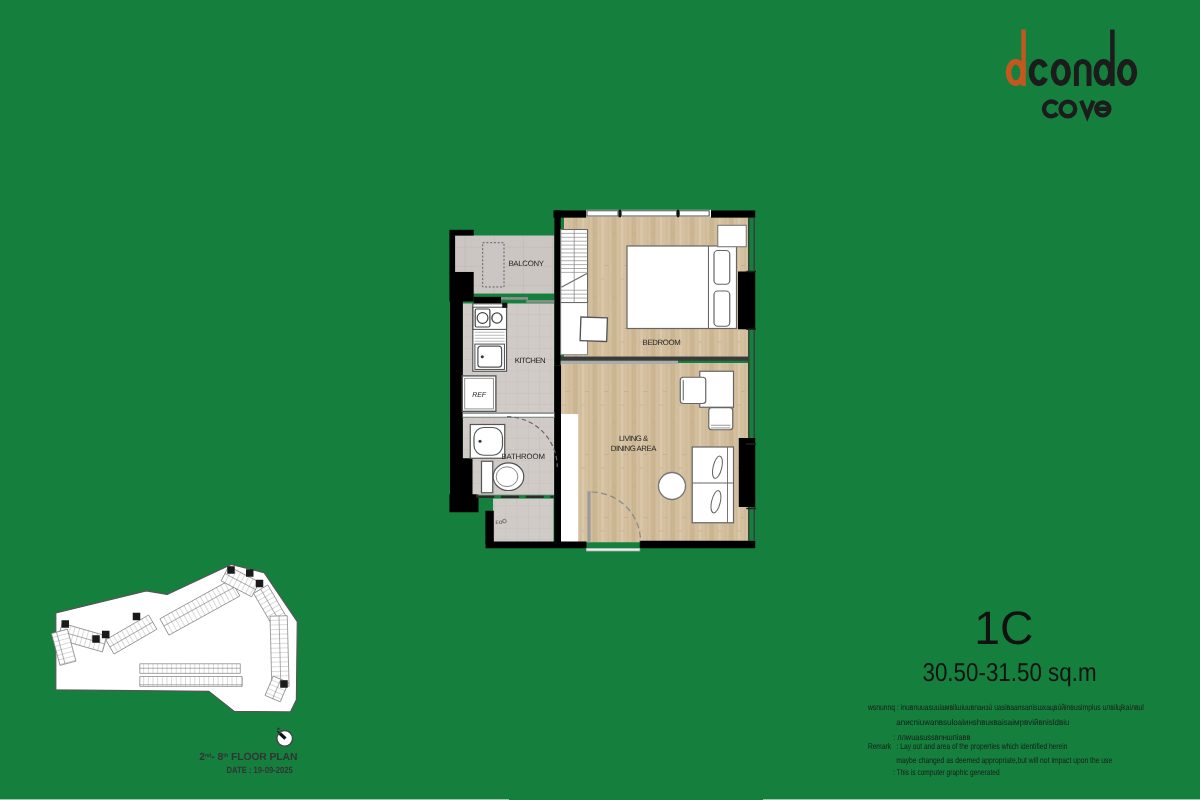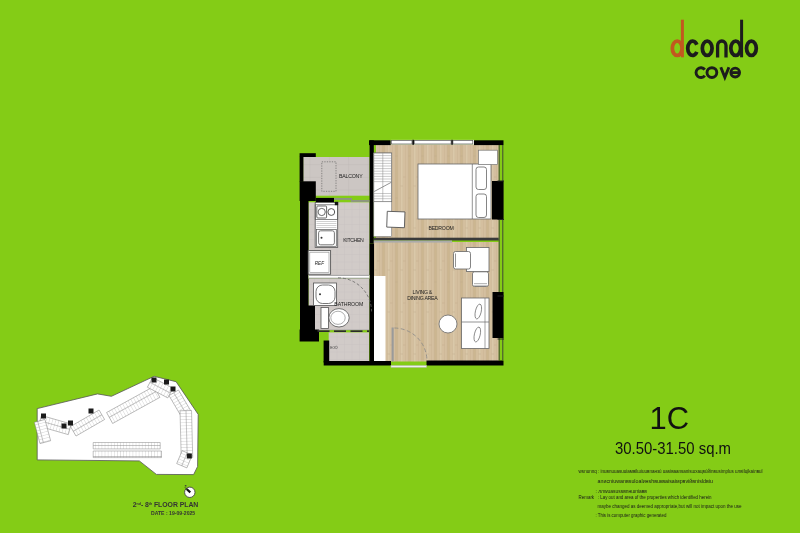--- a/index.html
+++ b/index.html
@@ -1,17 +1,17 @@
 <!DOCTYPE html>
 <html><head>
 <meta charset="utf-8">
 <style>
 html,body{margin:0;padding:0;background:#fff;}
 *{font-family:"Liberation Sans",sans-serif;}
-#page{position:relative;width:800px;height:533px;background:#84cc16;overflow:hidden;}
+#page{position:relative;width:800px;height:533px;background:#15803d;overflow:hidden;}
 </style>
 </head>
 <body>
 <div id="page">
 <svg width="800" height="533" viewBox="0 0 800 533">
 <defs>
 <pattern id="tile" width="7.5" height="7.5" patternUnits="userSpaceOnUse">
   <rect width="7.5" height="7.5" fill="#d1cbc8"></rect>
   <path d="M7.5,0 V7.5 M0,7.5 H7.5" stroke="#c3bdba" stroke-width="0.55" fill="none"></path>
 </pattern>

